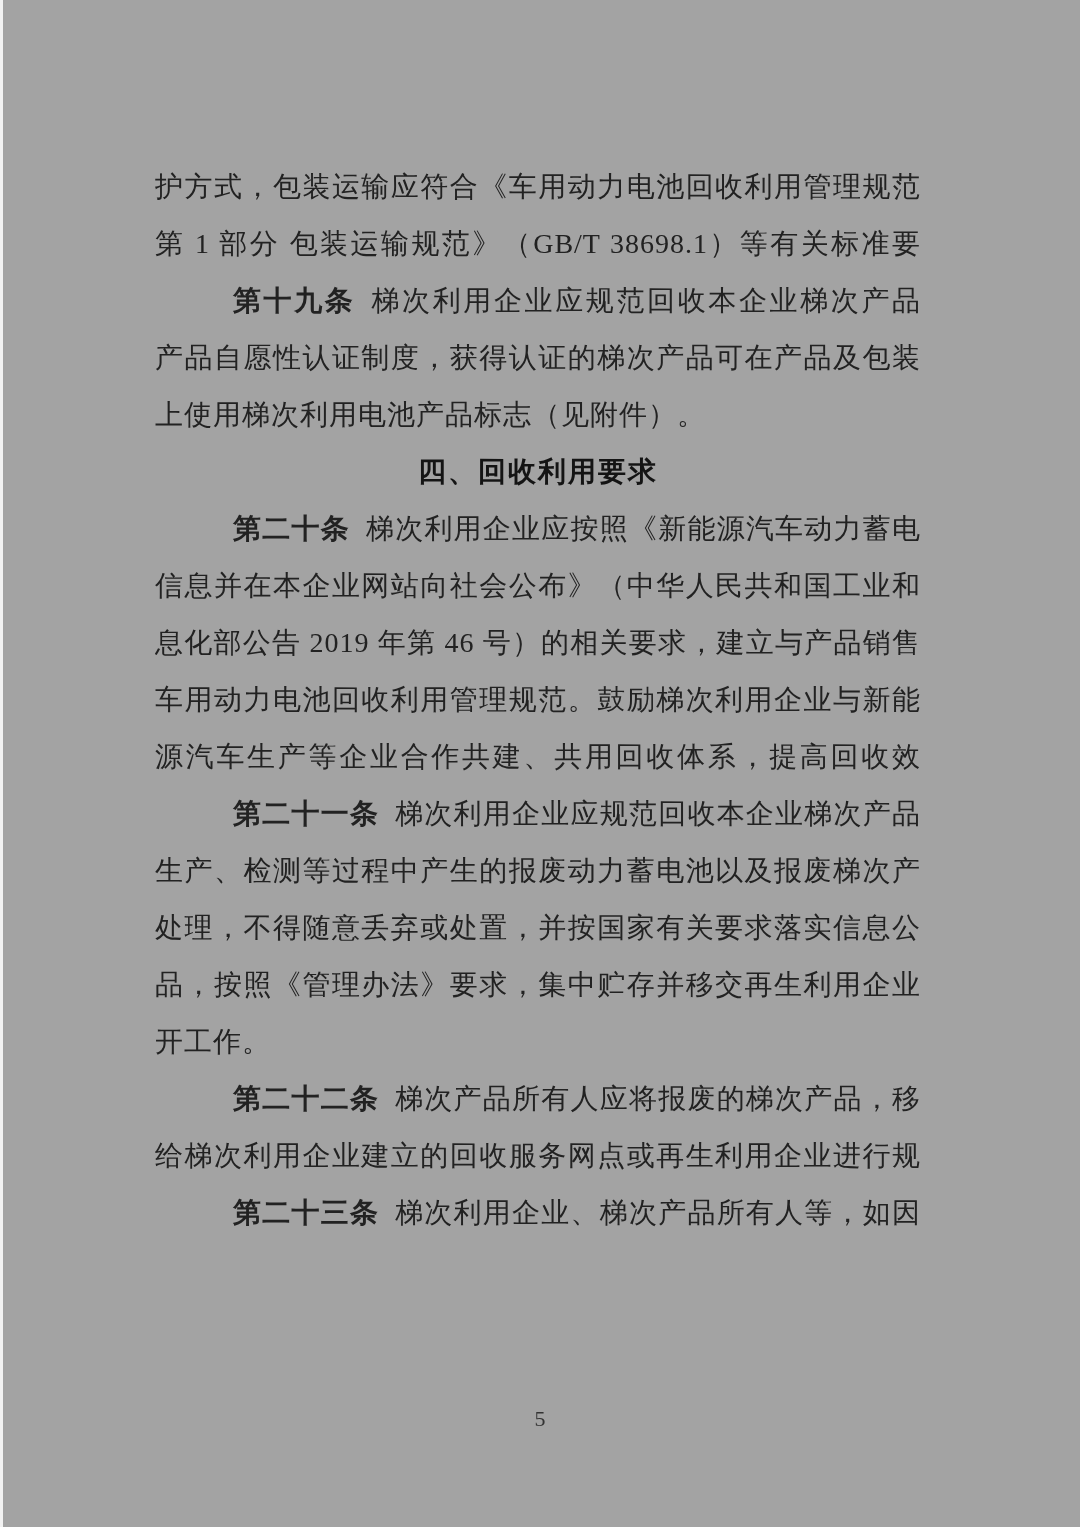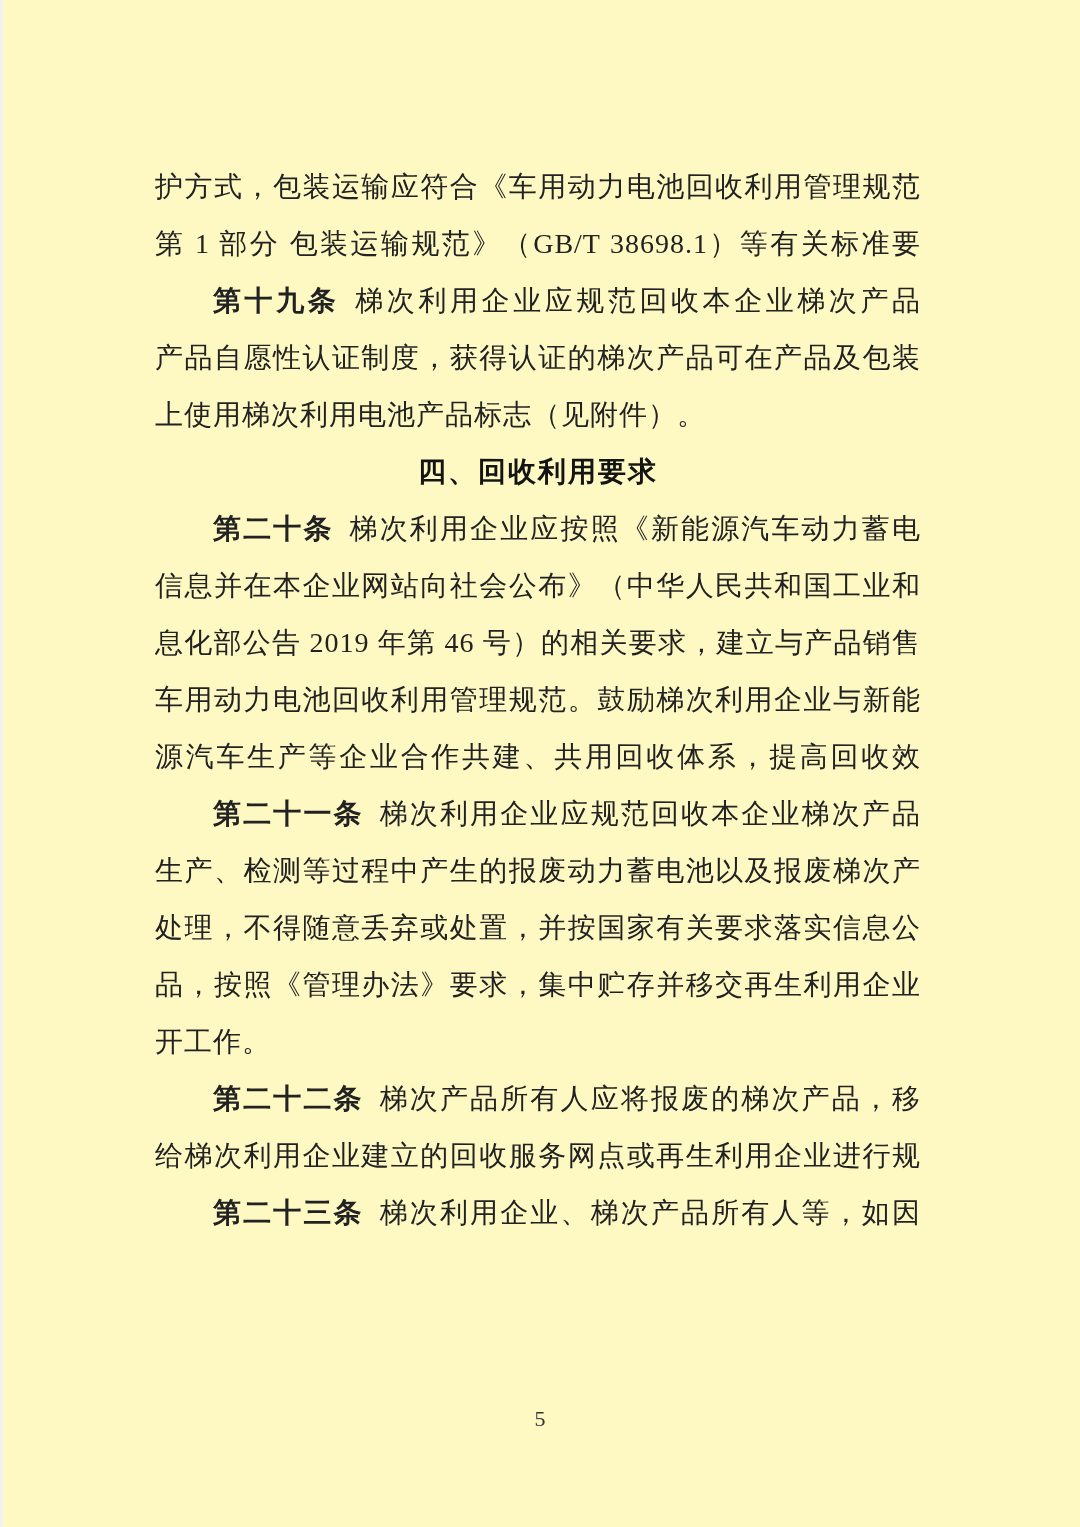--- a/index.html
+++ b/index.html
@@ -10,21 +10,21 @@
     width: 1080px;
     height: 1527px;
     background: #ffffff;
     font-family: "Liberation Serif", "DejaVu Serif", serif;
     overflow: hidden;
   }
   .page {
     position: relative;
     width: 1080px;
     height: 1527px;
-    background: #fef9c3;
+    background: #a3a3a3;
     overflow: hidden;
   }
   .scan-edge {
     position: absolute;
     left: 0;
     top: 0;
     width: 3px;
     height: 100%;
     background: #f2f2f2;
   }
@@ -48,20 +48,21 @@
   .line.no-fill {
     text-align: center;
     text-align-last: left;
   }
   .line.indent {
     padding-left: 58px;
   }
   .line .lead {
     font-weight: 700;
     margin-right: 16px;
+    margin-left: 20px;
   }
   .line.heading {
     font-family: "Liberation Sans", "DejaVu Sans", sans-serif;
     font-weight: 700;
     font-size: 28px;
     letter-spacing: 2px;
     color: #141414;
     text-align: center;
     text-align-last: center;
     padding-left: 0;

